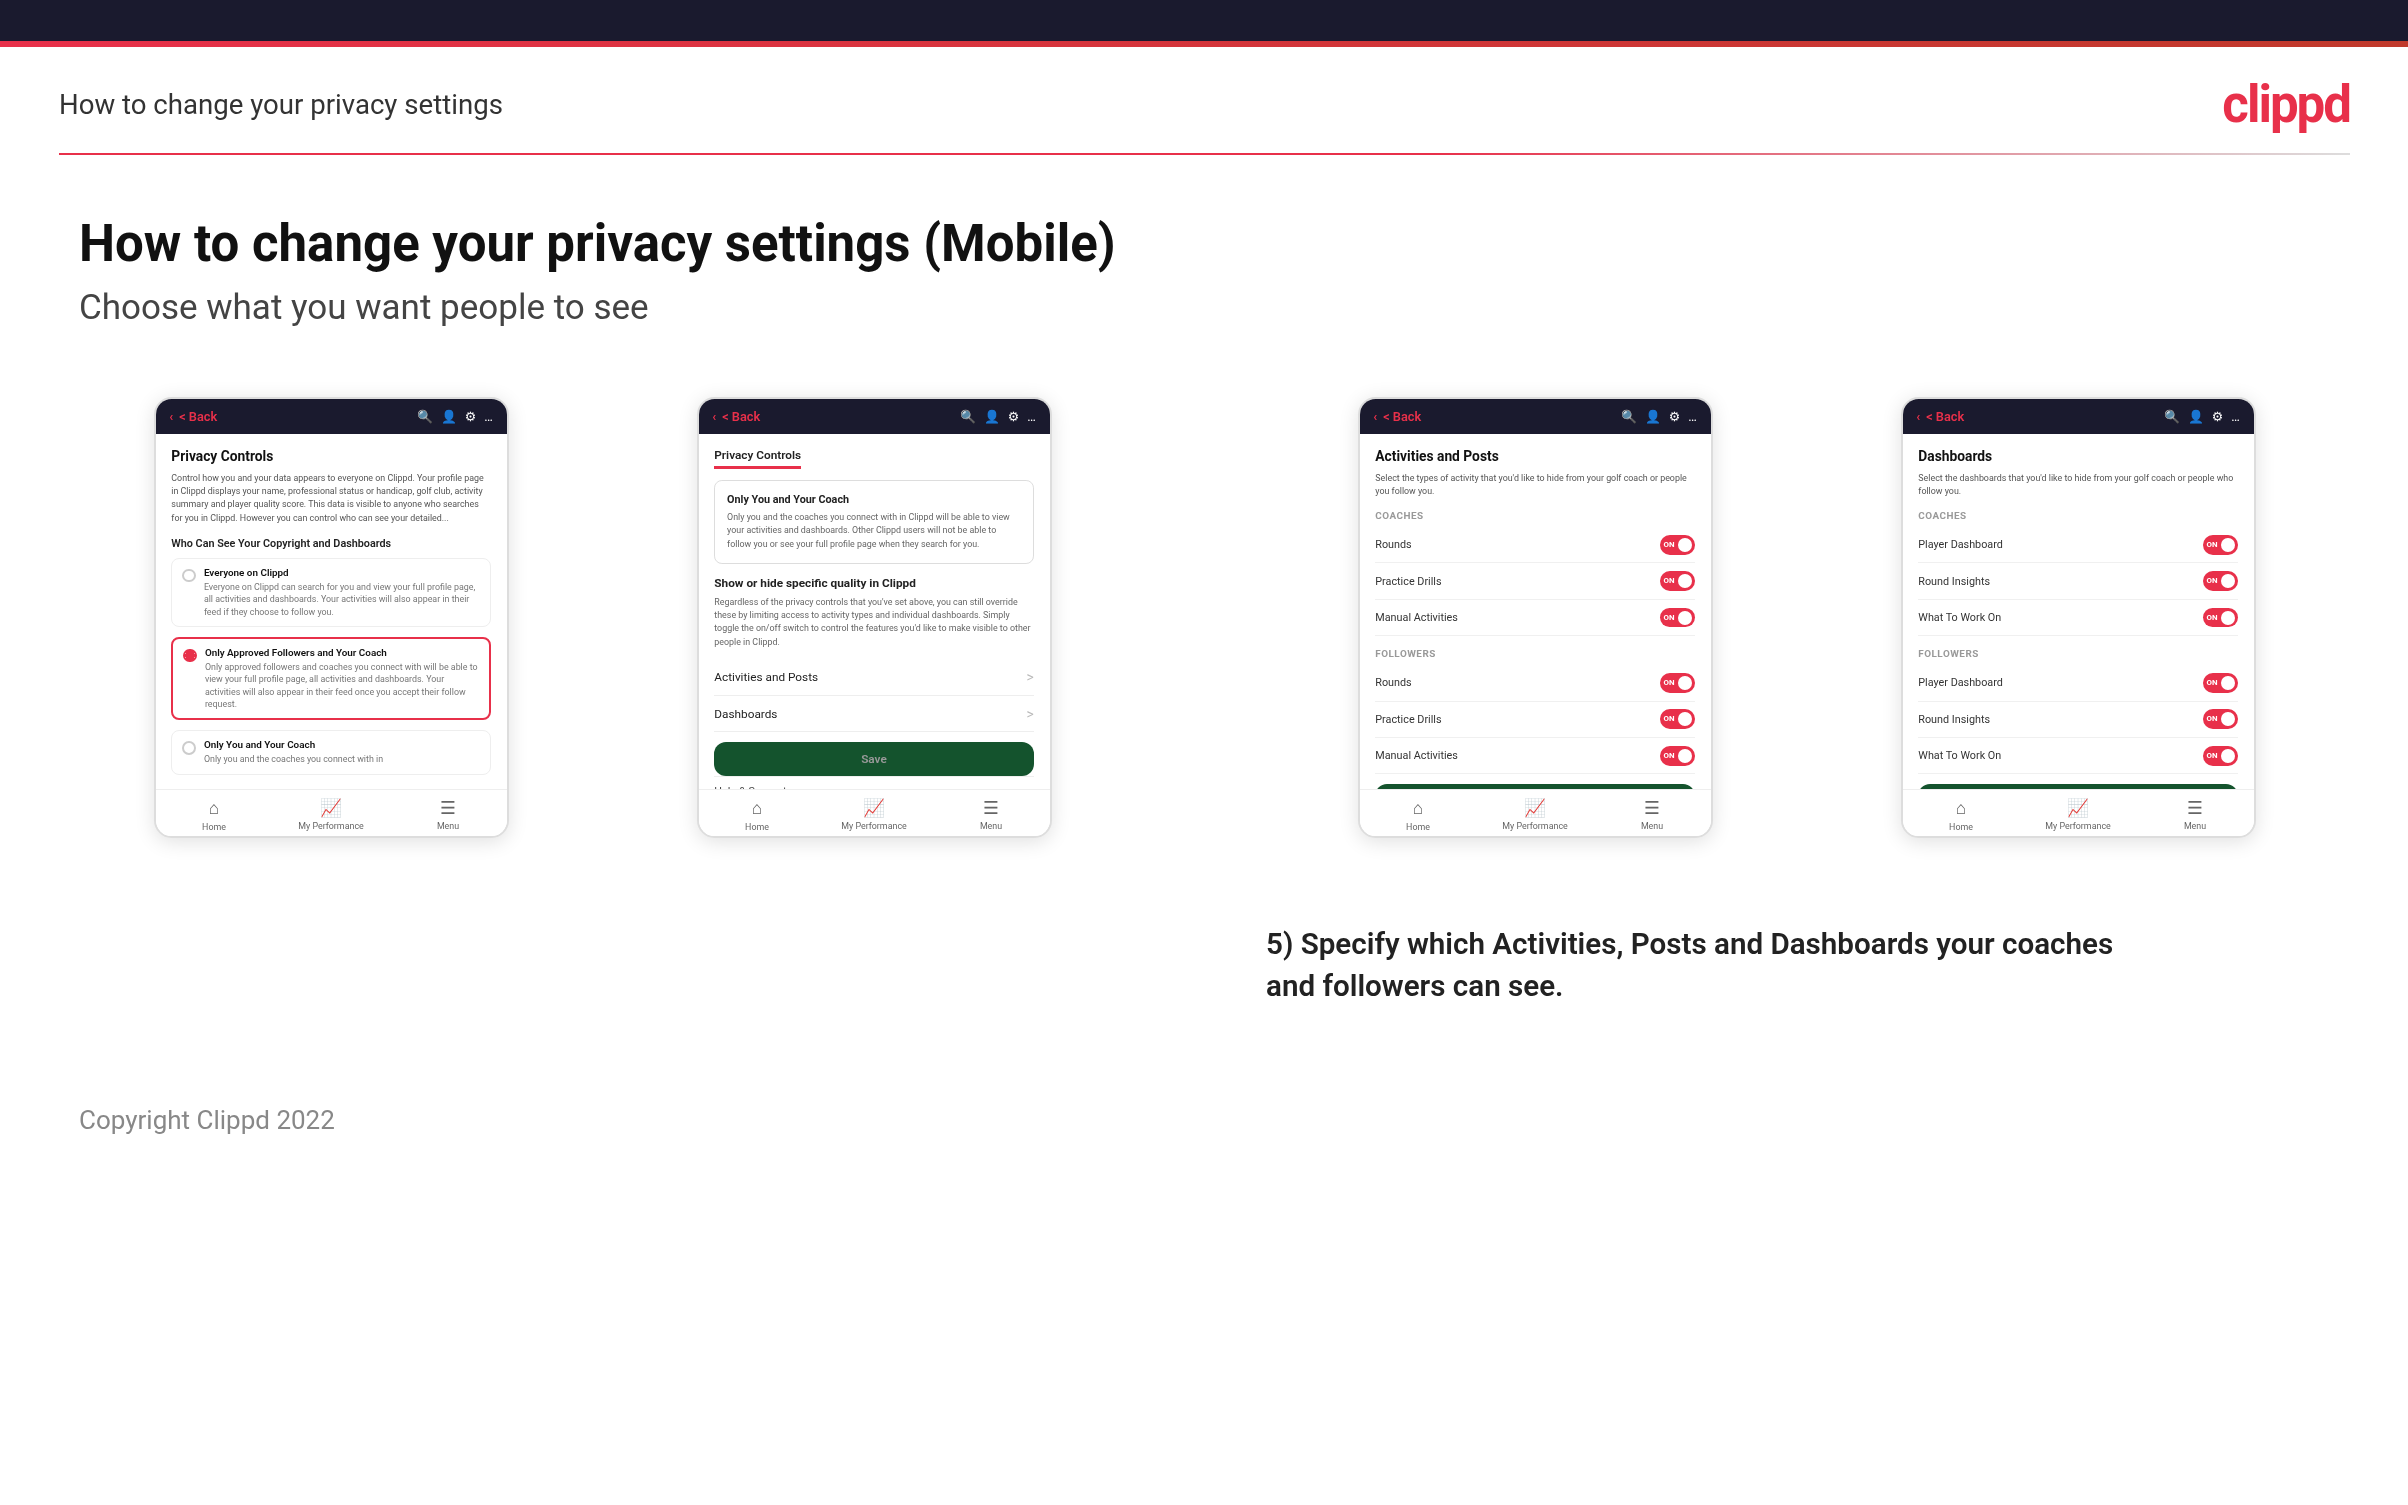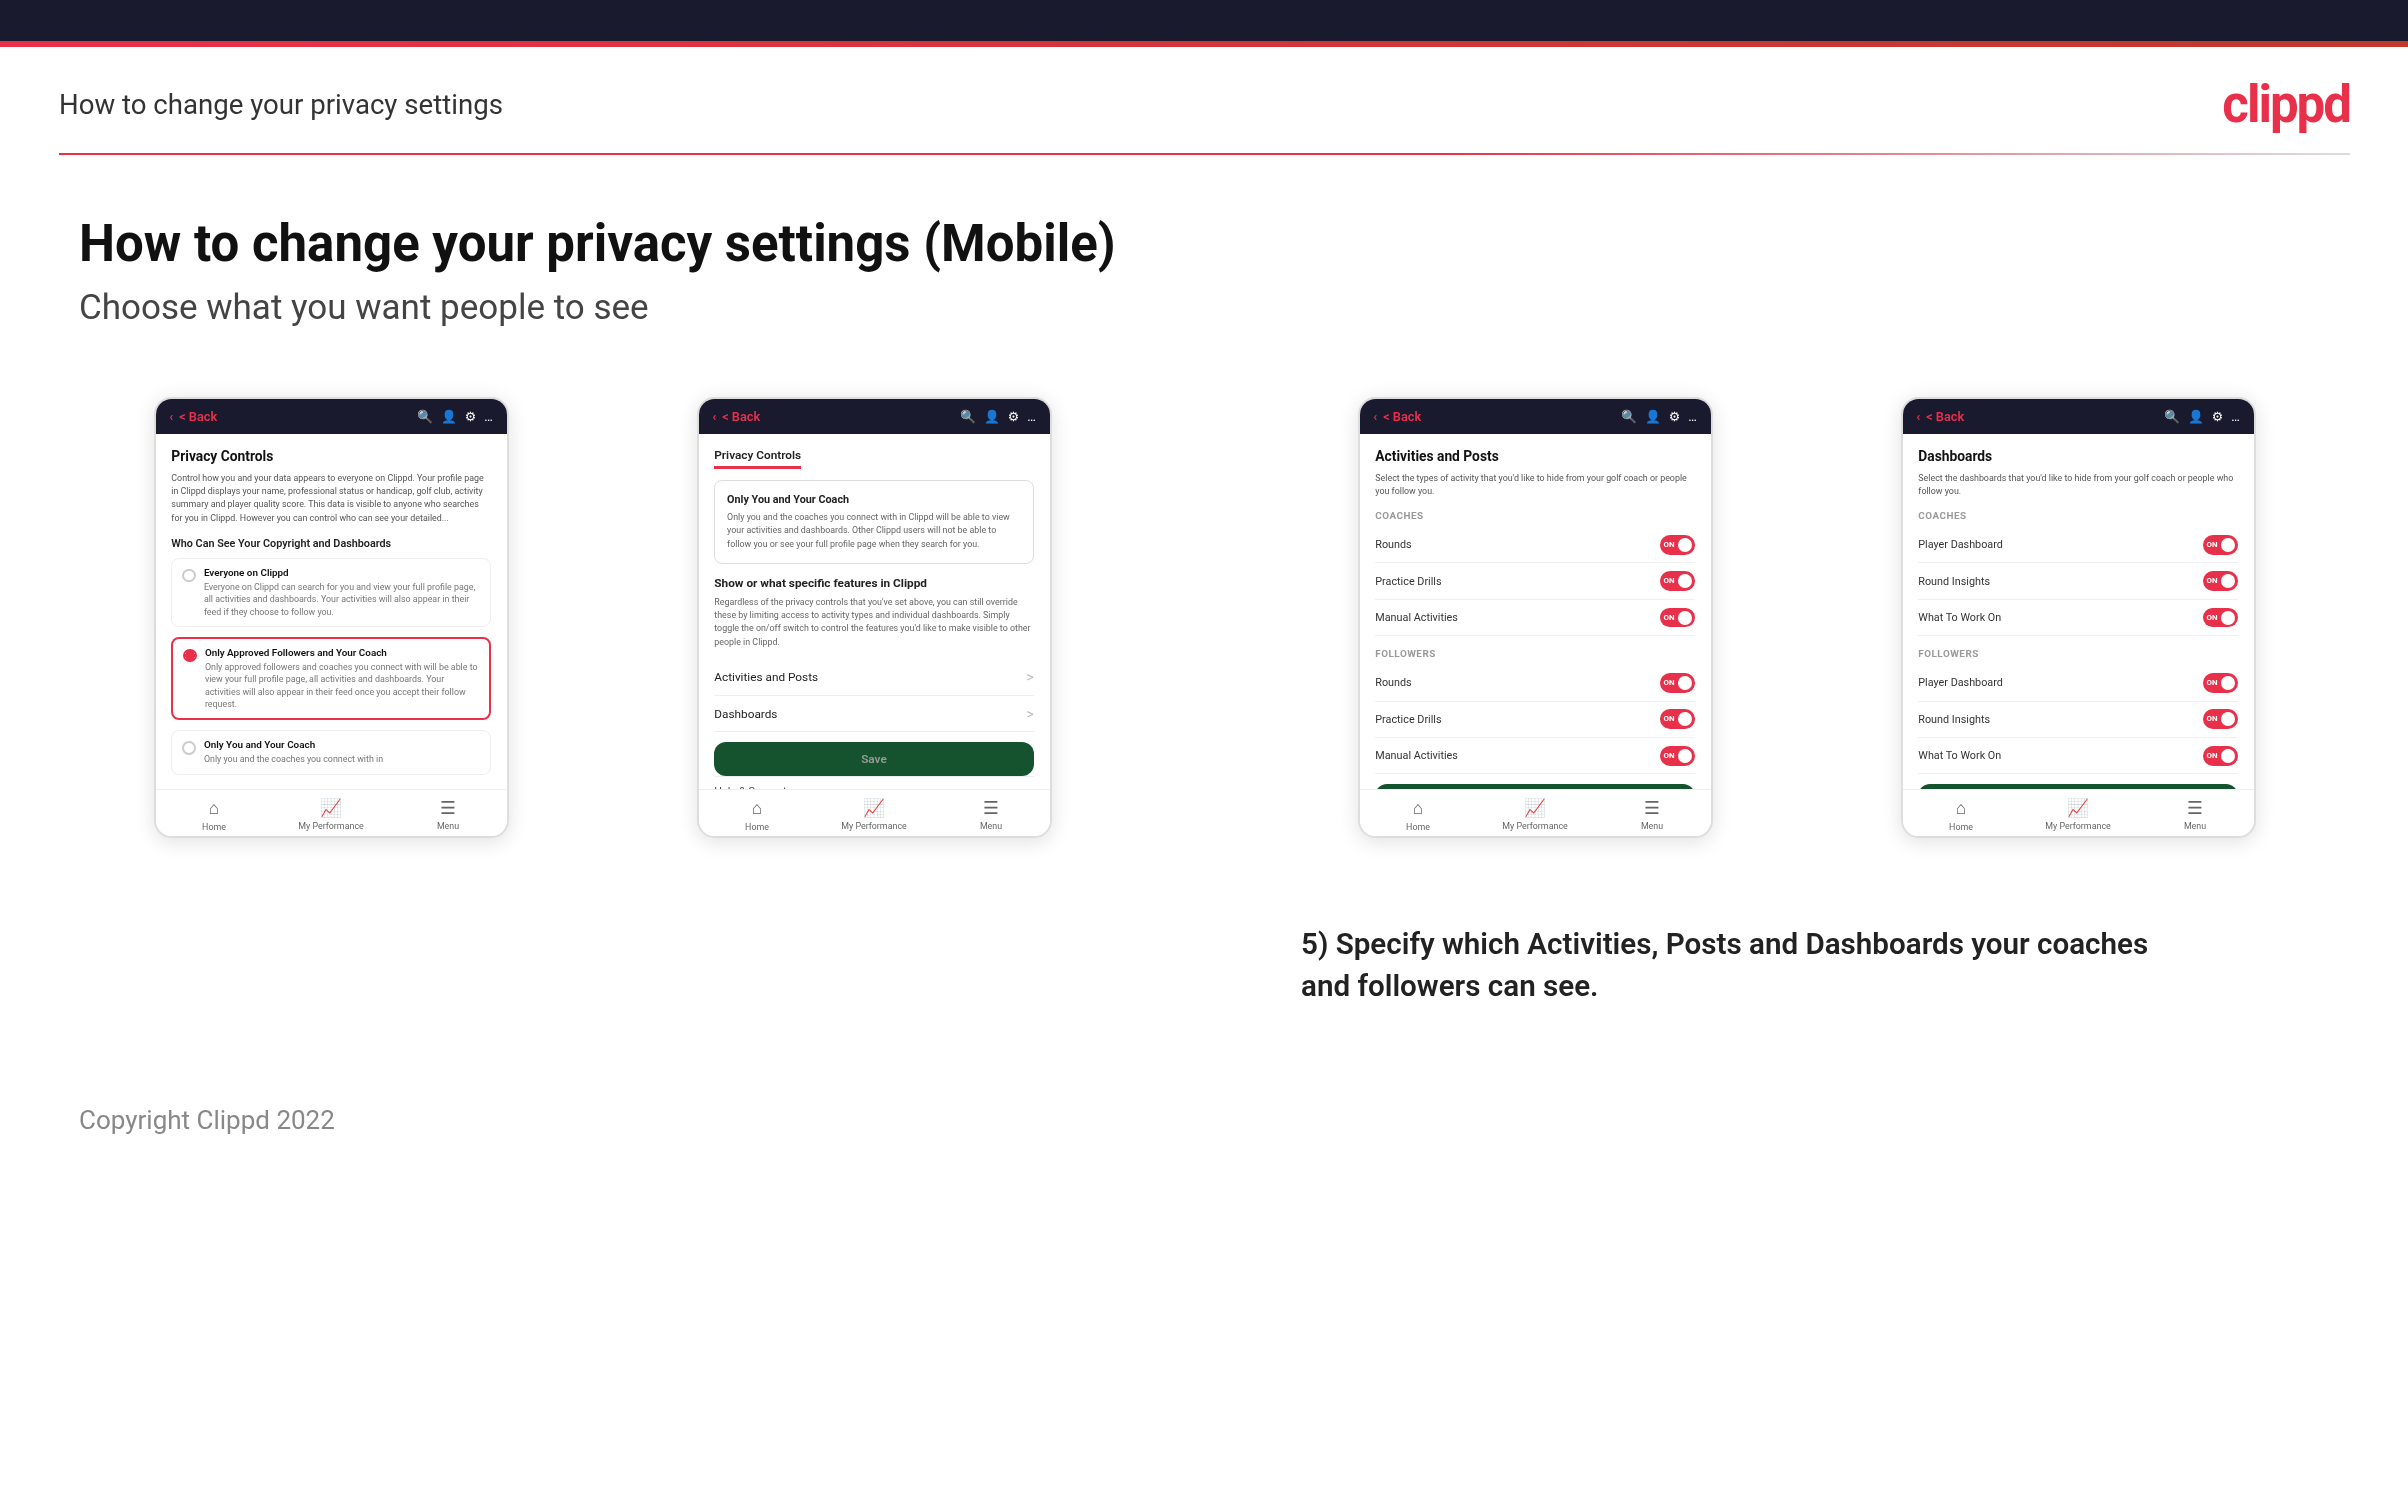--- a/index.html
+++ b/index.html
@@ -469,21 +469,21 @@
         </div>
         <div class="mock-content mock-scroll-area">
           <div class="mock-tab">Privacy Controls</div>
 
           
           <div class="mock-option-card">
             <div class="mock-option-title">Only You and Your Coach</div>
             <div class="mock-option-desc">Only you and the coaches you connect with in Clippd will be able to view your activities and dashboards. Other Clippd users will not be able to follow you or see your full profile page when they search for you.</div>
           </div>
 
-          <div class="mock-feature-title">Show or what specific features in Clippd</div>
+          <div class="mock-feature-title">Show or hide specific quality in Clippd</div>
           <div class="mock-feature-desc">Regardless of the privacy controls that you've set above, you can still override these by limiting access to activity types and individual dashboards. Simply toggle the on/off switch to control the features you'd like to make visible to other people in Clippd.</div>
 
           
           <div class="mock-nav-row">
             <span class="mock-nav-label">Activities and Posts</span>
             <span class="mock-nav-arrow">&gt;</span>
           </div>
           <div class="mock-nav-row">
             <span class="mock-nav-label">Dashboards</span>
             <span class="mock-nav-arrow">&gt;</span>
@@ -663,21 +663,21 @@
           <div class="mock-nav-item">
             <span class="mock-nav-icon">☰</span>
             <span class="mock-nav-text">Menu</span>
           </div>
         </div>
       </div>
 
     </div>
   </div>
 
-  <div style="display:flex; gap:57px; justify-content:center; padding-left: 0;">
+  <div style="display:flex; gap:22px; justify-content:center; padding-left: 0;">
 
     <div style="flex: 2; min-width: 0;"></div>
     <div style="width:79px;flex-shrink:0;"></div>
 
     <div style="flex:2; display:flex; align-items:flex-start;">
       <div class="mockup-caption-right">5) Specify which Activities, Posts and Dashboards your  coaches and followers can see.</div>
     </div>
   </div>
 </div>
 

